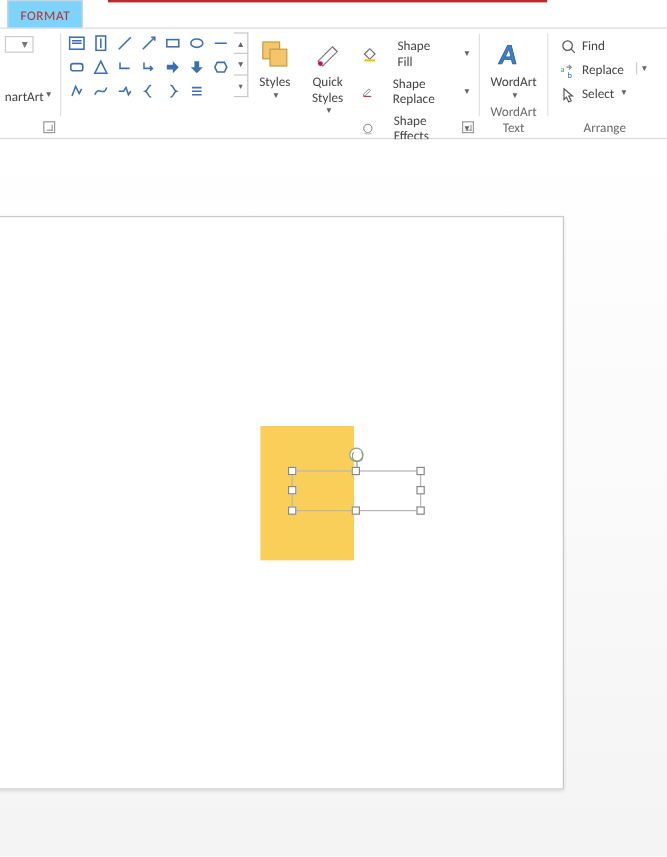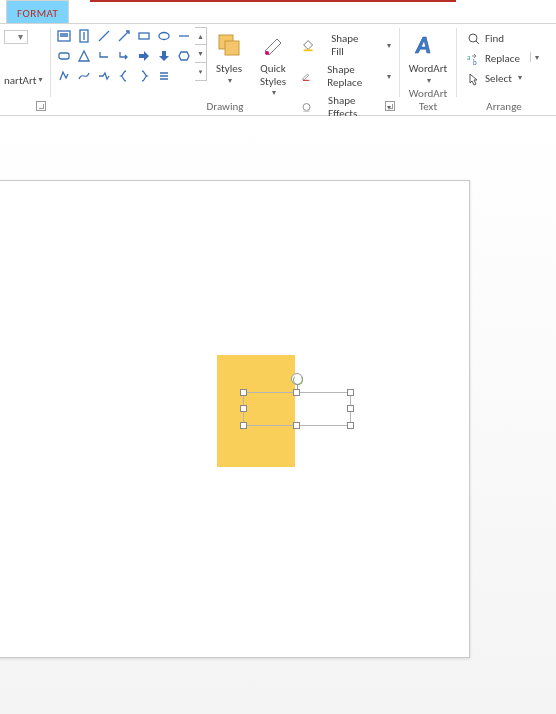--- a/index.html
+++ b/index.html
@@ -235,21 +235,20 @@
       <div class="srow">
         <svg viewBox="0 0 16 16">
             <circle cx="8" cy="8" r="5" fill="#fff" stroke="#666"></circle>
             <ellipse cx="8" cy="14" rx="5" ry="1.2" fill="#ccc"></ellipse>
           </svg>
         <span>Shape Effects</span>
           <span class="car">▾</span>
       </div>
     </div>
 
-    <div class="glabel">Drawing</div>
     <div class="dlg"></div>
   </div>
   <div class="groupsep"></div>
 
   <div class="group" style="width:56px;justify-content:center;">
     <div class="bigbtn">
       <div class="ic">
         <svg viewBox="0 0 32 32">
             <text x="4" y="24" font-size="24" font-style="italic" font-weight="bold" fill="#3f7ecc" stroke="#2a5a99" stroke-width="0.6">A</text>
           </svg>

